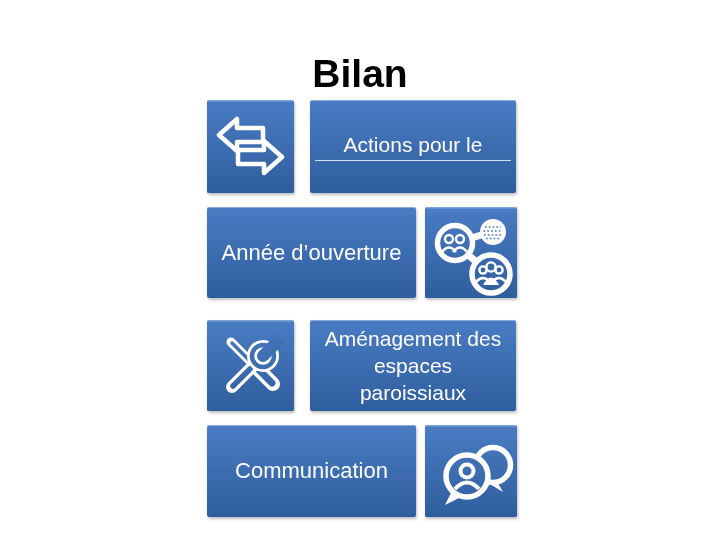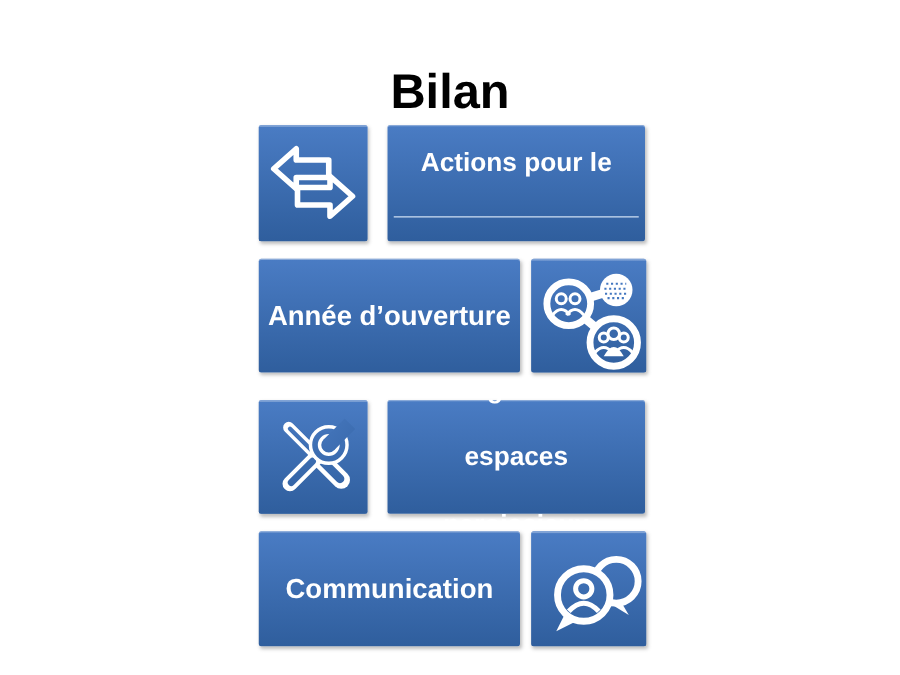--- a/index.html
+++ b/index.html
@@ -8,21 +8,21 @@
     font-family:"Liberation Sans",sans-serif;overflow:hidden;
   }
   .slide-title{
     position:absolute;left:0;top:53px;width:720px;text-align:center;
     font-size:39px;line-height:42px;font-weight:bold;color:#000000;
   }
   .box{
     position:absolute;border-radius:2px;
     background:linear-gradient(#4a7cc4,#2f5e9d);
     box-shadow:1px 2px 3px rgba(110,110,110,0.45), inset 0 1px 0 rgba(255,255,255,0.35);
-    color:#ffffff;font-weight:bold;gap:27px;
+    color:#ffffff;font-weight:normal;
   }
   .sq svg{display:block;width:100%;height:100%;}
   .tb{
     display:flex;flex-direction:column;justify-content:center;
     text-align:center;font-size:21px;line-height:27px;
   }
   .wb{
     display:flex;align-items:center;justify-content:center;
     text-align:right;font-size:22px;line-height:26px;
   }

